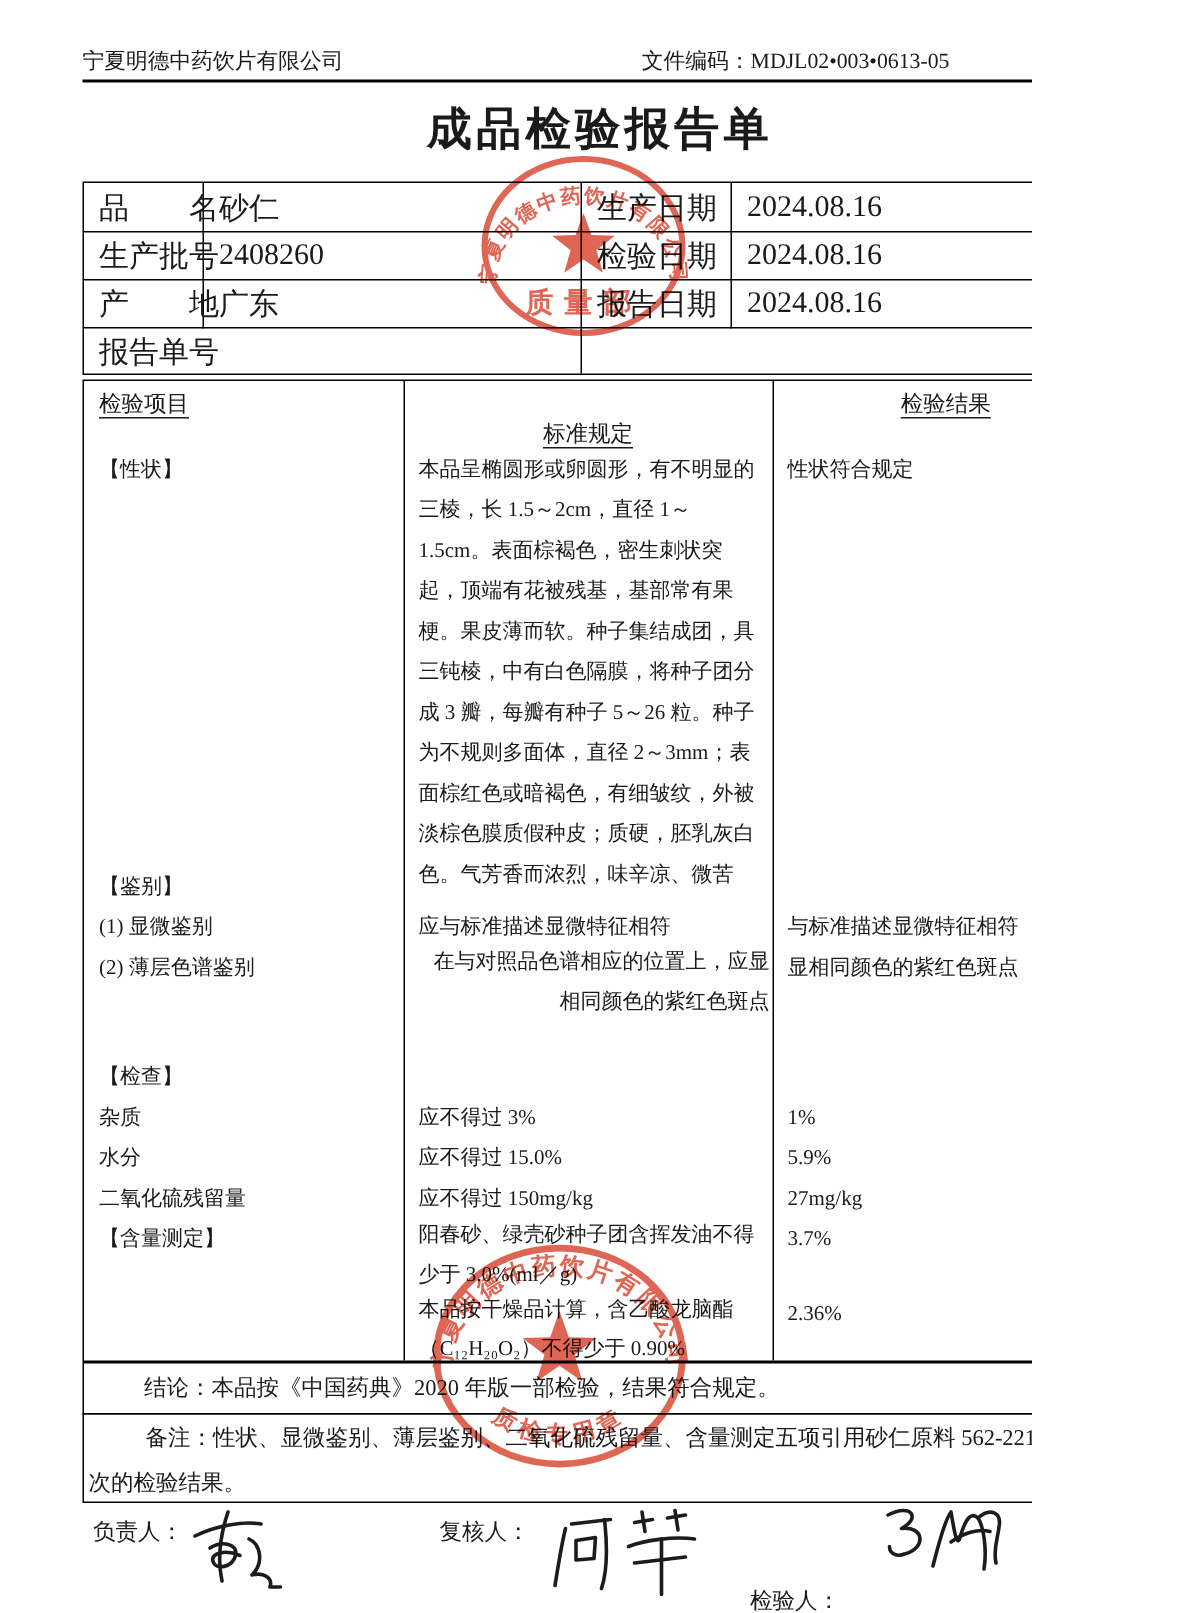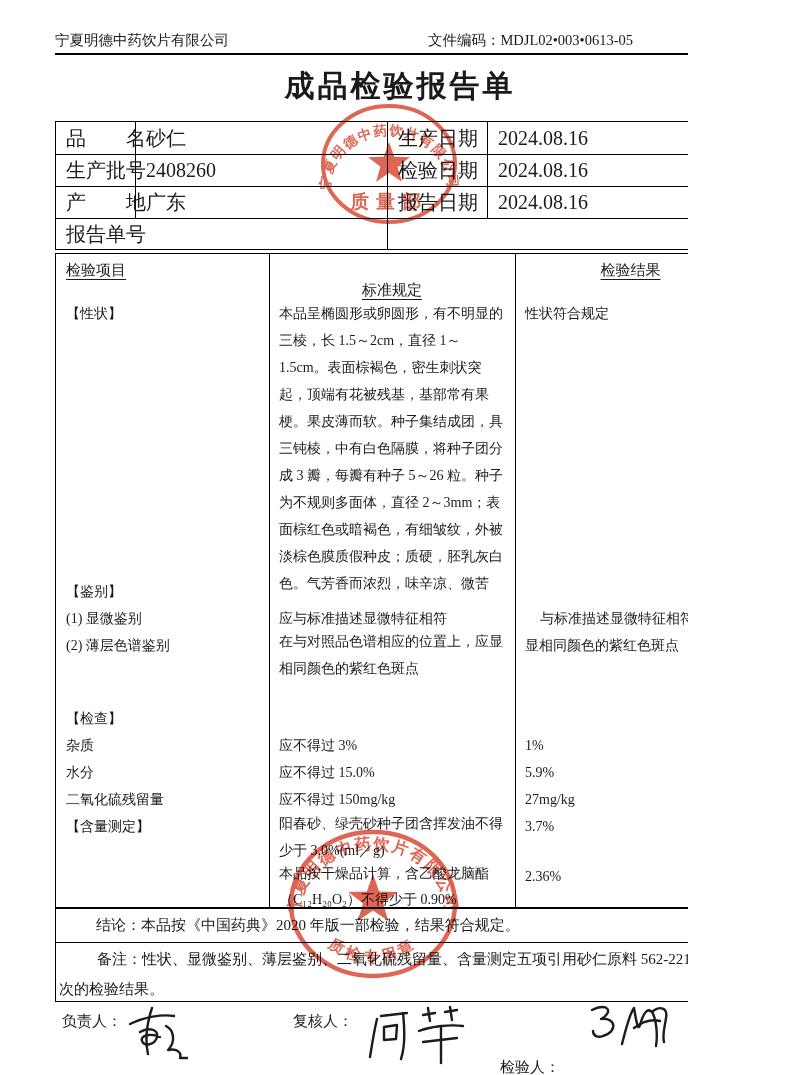--- a/index.html
+++ b/index.html
@@ -85,23 +85,23 @@
     <div class="mt mt-col-head mt-center" style="left:213px;top:6px;width:246px;margin-top:20px;">标准规定</div>
     <div class="mt mt-col-head mt-center" style="left:459px;top:6px;width:231px;">检验结果</div>
 
     <div class="mt" style="left:10px;top:50px;">【性状】</div>
     <div class="mt-block" style="left:223px;top:46px;width:230px;">本品呈椭圆形或卵圆形，有不明显的三棱，长 1.5～2cm，直径 1～1.5cm。表面棕褐色，密生刺状突起，顶端有花被残基，基部常有果梗。果皮薄而软。种子集结成团，具三钝棱，中有白色隔膜，将种子团分成 3 瓣，每瓣有种子 5～26 粒。种子为不规则多面体，直径 2～3mm；表面棕红色或暗褐色，有细皱纹，外被淡棕色膜质假种皮；质硬，胚乳灰白色。气芳香而浓烈，味辛凉、微苦</div>
     <div class="mt" style="left:469px;top:50px;">性状符合规定</div>
 
     <div class="mt" style="left:10px;top:328px;">【鉴别】</div>
     <div class="mt" style="left:10px;top:355px;">(1) 显微鉴别</div>
     <div class="mt" style="left:223px;top:355px;">应与标准描述显微特征相符</div>
-    <div class="mt" style="left:469px;top:355px;margin-left:15px;">与标准描述显微特征相符</div>
+    <div class="mt" style="left:469px;top:355px;">与标准描述显微特征相符</div>
     <div class="mt" style="left:10px;top:382px;">(2) 薄层色谱鉴别</div>
-    <div class="mt-block" style="left:223px;top:374px;width:234px;">在与对照品色谱相应的位置上，应显相同颜色的紫红色斑点</div>
+    <div class="mt-block" style="left:223px;top:374px;width:234px;text-align:right;">在与对照品色谱相应的位置上，应显相同颜色的紫红色斑点</div>
     <div class="mt" style="left:469px;top:382px;">显相同颜色的紫红色斑点</div>
 
     <div class="mt" style="left:10px;top:455px;">【检查】</div>
     <div class="mt" style="left:10px;top:482px;">杂质</div>
     <div class="mt" style="left:223px;top:482px;">应不得过 3%</div>
     <div class="mt" style="left:469px;top:482px;">1%</div>
     <div class="mt" style="left:10px;top:509px;">水分</div>
     <div class="mt" style="left:223px;top:509px;">应不得过 15.0%</div>
     <div class="mt" style="left:469px;top:509px;">5.9%</div>
     <div class="mt" style="left:10px;top:536px;">二氧化硫残留量</div>

